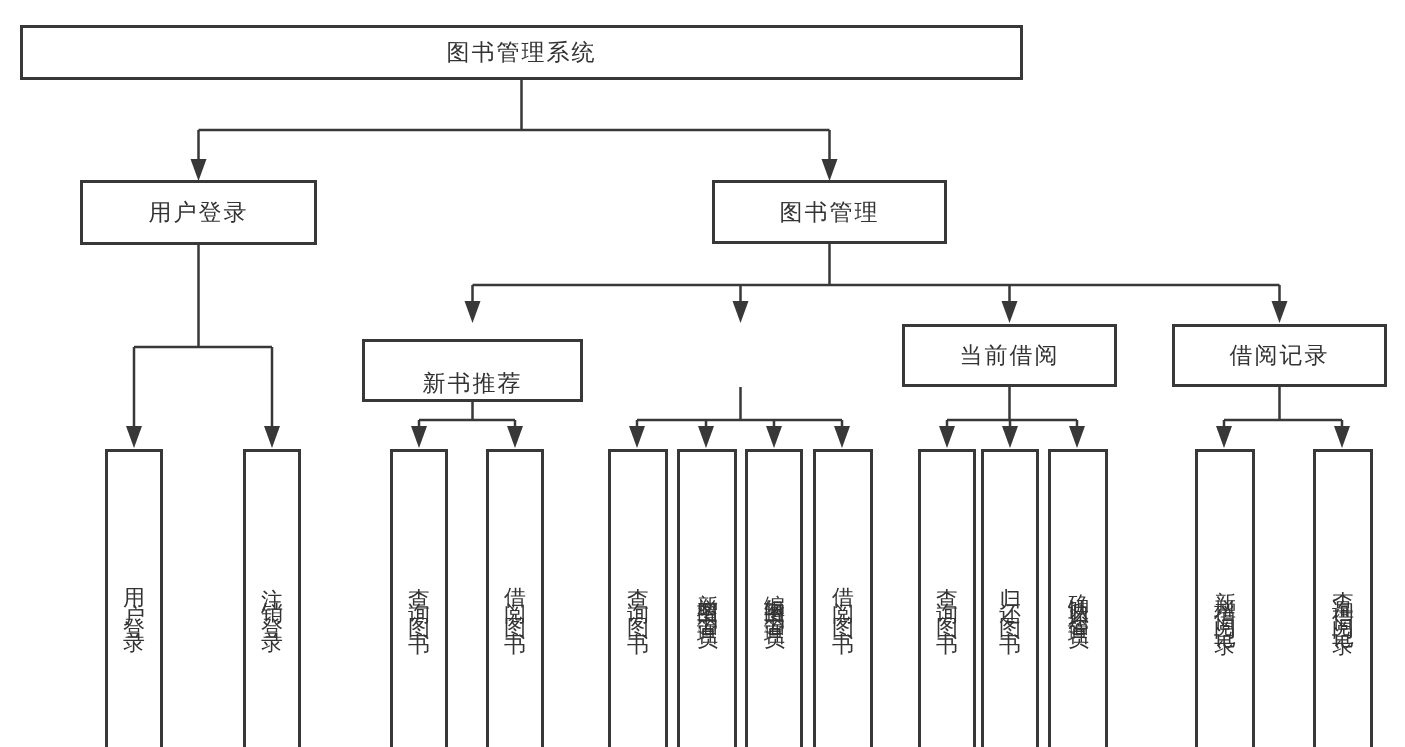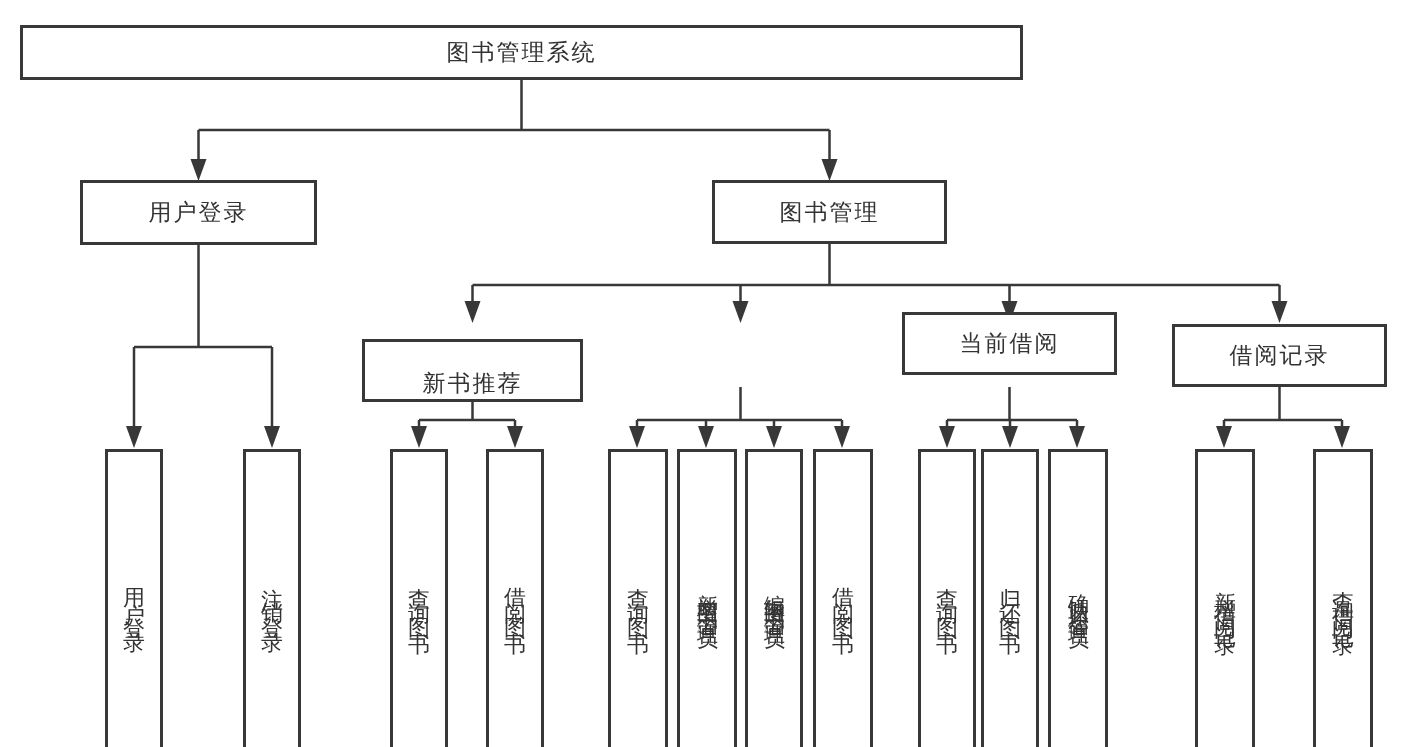--- a/index.html
+++ b/index.html
@@ -80,21 +80,21 @@
   <div class="node hbox" style="left:80px;top:168px;width:237px;height:65px;">
     <span>用户登录</span>
   </div>
   <div class="node hbox" style="left:712px;top:168px;width:235px;height:64px;">
     <span>图书管理</span>
   </div>
 
   <div class="node hbox" style="left:362px;top:327px;width:221px;height:63px;align-items:flex-end;">
     <span>新书推荐</span>
   </div>
-  <div class="node hbox" style="left:902px;top:300px;width:215px;height:63px;">
+  <div class="node hbox" style="left:902px;top:312px;width:215px;height:63px;">
     <span>当前借阅</span>
   </div>
   <div class="node hbox" style="left:1172px;top:312px;width:215px;height:63px;">
     <span>借阅记录</span>
   </div>
 
   <div class="node vbox s4" style="left:105px;">
     <span>用户登录</span>
   </div>
   <div class="node vbox s4" style="left:243px;">

